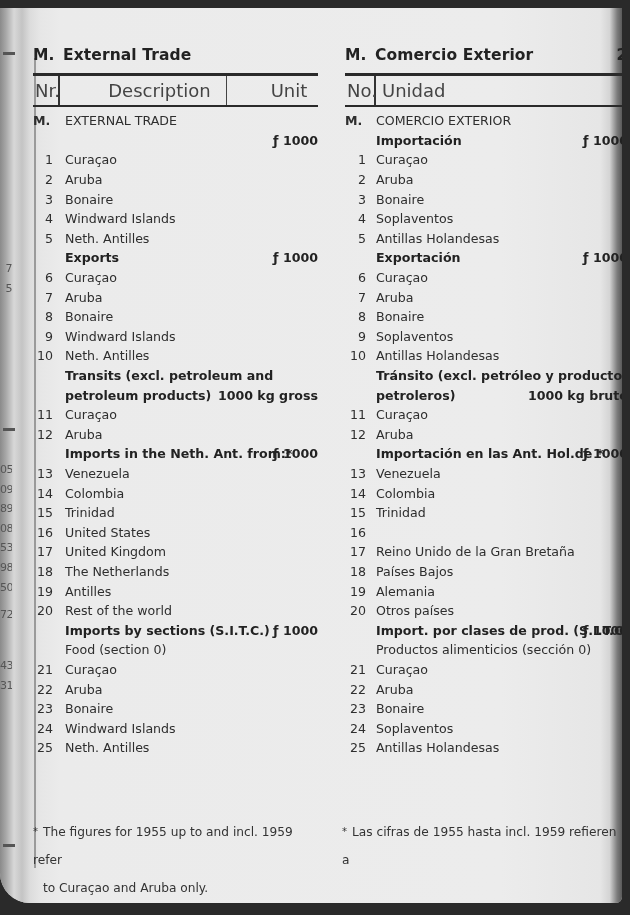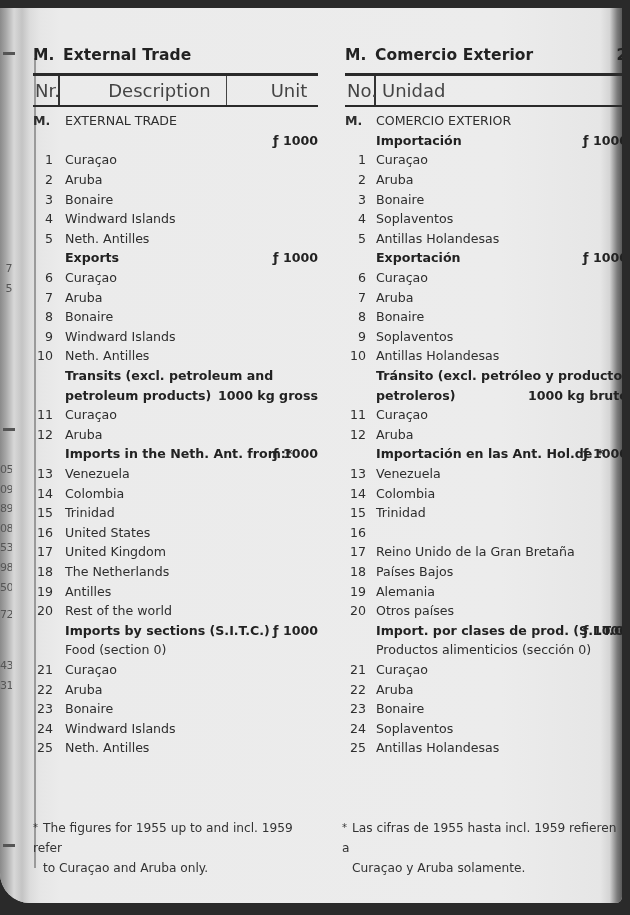--- a/index.html
+++ b/index.html
@@ -60,21 +60,21 @@
   }
   .row .nr { width: 20px; text-align: right; padding-right: 12px; flex: none; }
   .right .row .nr { width: 21px; padding-right: 10px; }
   .row .txt { flex: 1; }
   .row .unit { position: absolute; right: 0; }
   .right .row .unit { right: -6px; }
   .row.bold { font-weight: bold; color: #222; }
   .row.sectionhead .nr { text-align: left; padding-right: 0; width: 32px; font-weight: bold; }
   .right .row.sectionhead .nr { width: 31px; }
   .foot {
-    position: absolute; top: 810px; font-size: 12.2px; line-height: 20px; color: #333;
+    position: absolute; top: 810px; font-size: 12.2px; line-height: 28px; color: #333;
   }
   .foot .star { display: inline-block; width: 10px; vertical-align: top; font-size: 10px; }
   .foot .ln { display: block; padding-left: 10px; }
   .foot .ln.first { padding-left: 0; }
   .binding-nub {
     position: absolute; width: 12px; height: 3px; background: #555; left: 3px;
   }
 </style>
 </head>
 <body>
@@ -451,16 +451,15 @@
           <span class="unit"></span>
         </div>
         <div class="row">
           <span class="nr">25</span>
           <span class="txt">Antillas Holandesas</span>
           <span class="unit"></span>
         </div>
       </div>
     <div class="foot" style="left:-3px;">
       <span class="ln first"><span class="star">*</span><span>Las cifras de 1955 hasta incl. 1959 refieren a</span></span>
-      <span class="ln">Curaçao y Aruba solamente.</span>
     </div>
   </div>
 </div>
 
 </body></html>

